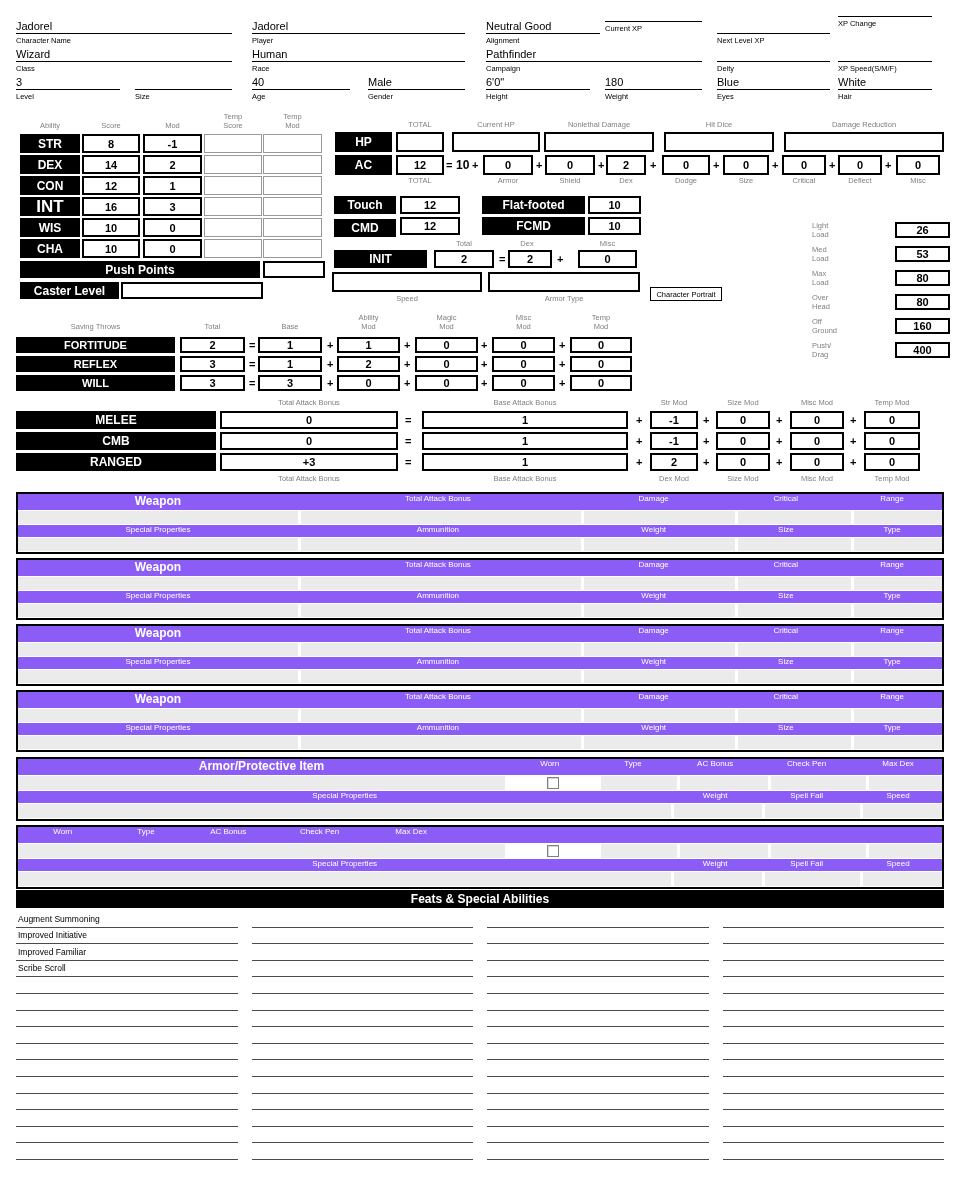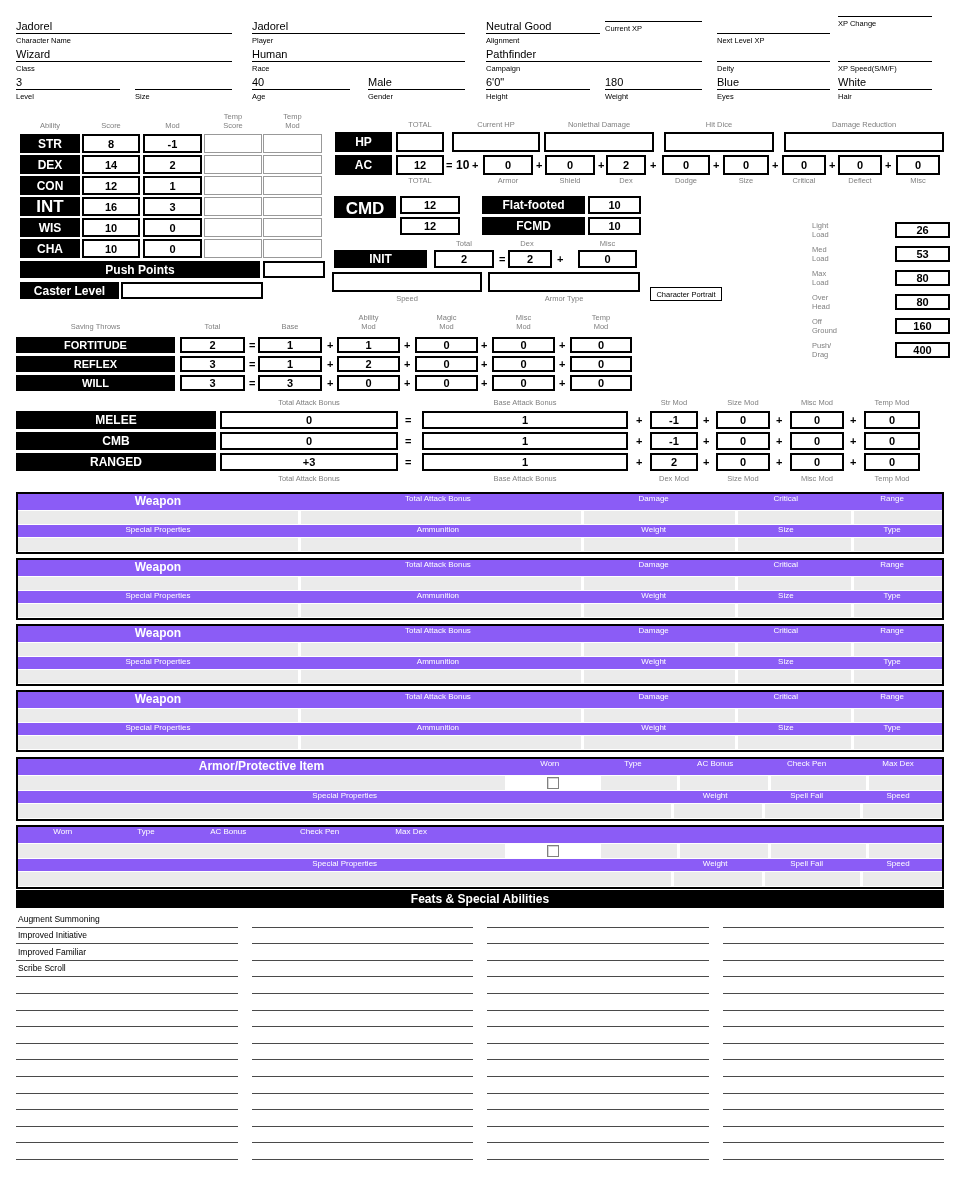--- a/index.html
+++ b/index.html
@@ -208,21 +208,21 @@
   <div class="abs gl" style="left:723px;top:177px;width:46px">Size</div>
   <div class="abs gl" style="left:782px;top:177px;width:44px">Critical</div>
   <div class="abs gl" style="left:838px;top:177px;width:44px">Deflect</div>
   <div class="abs gl" style="left:896px;top:177px;width:44px">Misc</div>
 
   <div class="abs bar" style="left:334px;top:196px;width:62px;height:18px;font-size:12px">Touch</div>
   <div class="abs box" style="left:400px;top:196px;width:60px;height:18px">12</div>
   <div class="abs bar" style="left:482px;top:196px;width:103px;height:18px;font-size:12px">Flat-footed</div>
   <div class="abs box" style="left:588px;top:196px;width:53px;height:18px">10</div>
 
-  <div class="abs bar" style="left:334px;top:200px;width:62px;height:18px;font-size:17px">CMD</div>
+  <div class="abs bar" style="left:334px;top:219px;width:62px;height:18px;font-size:12px">CMD</div>
   <div class="abs box" style="left:400px;top:217px;width:60px;height:18px">12</div>
   <div class="abs bar" style="left:482px;top:217px;width:103px;height:18px;font-size:12px">FCMD</div>
   <div class="abs box" style="left:588px;top:217px;width:53px;height:18px">10</div>
 
   <div class="abs gl" style="left:434px;top:240px;width:60px">Total</div>
   <div class="abs gl" style="left:502px;top:240px;width:50px">Dex</div>
   <div class="abs gl" style="left:578px;top:240px;width:59px">Misc</div>
 
   <div class="abs bar" style="left:334px;top:250px;width:93px;height:18px;font-size:12px">INIT</div>
   <div class="abs box" style="left:434px;top:250px;width:60px;height:18px">2</div>

